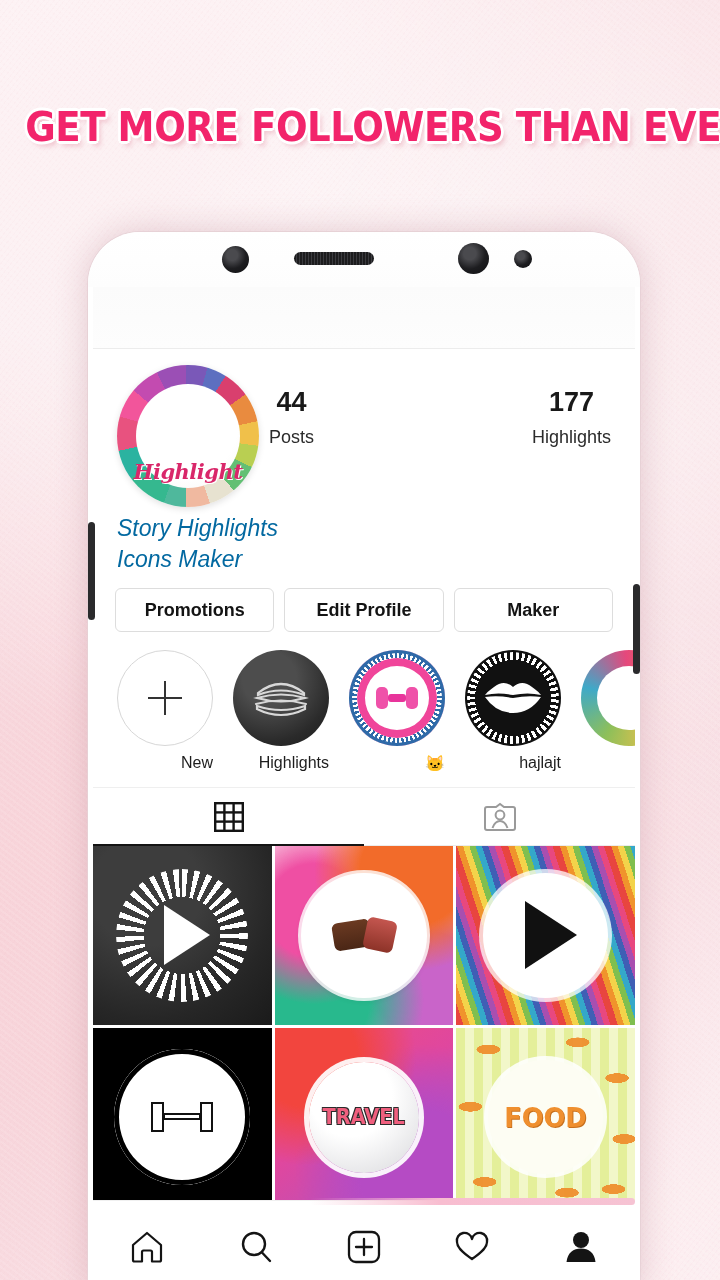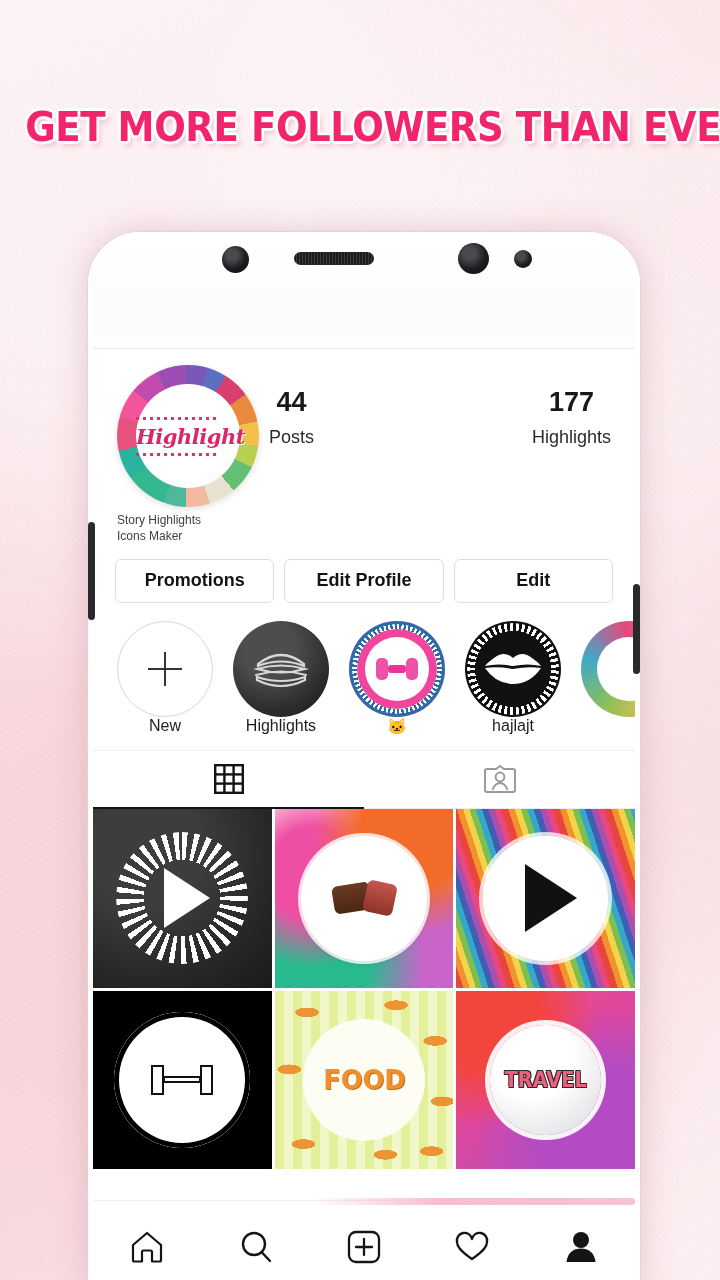--- a/index.html
+++ b/index.html
@@ -97,57 +97,57 @@
         #7a58b8 158deg 176deg, #5d6fc0 176deg 192deg, #d93f6e 192deg 214deg,
         #e98b3f 214deg 238deg, #f0c04a 238deg 258deg, #b9cf52 258deg 276deg,
         #63bf74 276deg 300deg, #e7e2d0 300deg 322deg, #f0b9a0 322deg 342deg,
         #4fb89c 342deg 360deg);
     display:flex; align-items:center; justify-content:center;
     box-shadow:0 2px 7px rgba(0,0,0,.12);
   }
   #avatar-inner {
     width:104px; height:104px; border-radius:50%;
     background:radial-gradient(circle at 45% 38%,#ffffff 0 64%,#f6f5f3 100%);
-    display:flex; flex-direction:column; align-items:flex-start; justify-content:center;
+    display:flex; align-items:flex-end; justify-content:center;
     position:relative;
   }
   .dotline { width:84px; height:3px;
     background:repeating-linear-gradient(90deg,#e0316c 0 3px,transparent 3px 7px); }
   #avatar-script {
     font-family:"DejaVu Serif", serif;
     font-style:italic; font-weight:bold;
     font-size:21px; color:#d9276a;
     margin:4px 0; letter-spacing:-.5px;
     text-shadow:1px 1px 0 #ffffff;
   }
   #stats { flex:1; display:flex; justify-content:space-between; padding:22px 0 0 10px; }
   .stat { text-align:center; }
   .stat-num   { font-size:27px; font-weight:bold; color:#191919; line-height:1.15; }
   .stat-label { font-size:18px; color:#2b2b2b; margin-top:9px; }
 
-  #bio { padding:6px 24px 0 24px; font-size:12px; line-height:1.33; color:#404040; }
+  #bio { padding:6px 24px 0 24px; font-size:23px; line-height:1.33; color:#0369a1;font-style:italic; }
 
   
   #action-row { display:flex; gap:10px; padding:14px 22px 0 22px; }
   .action-btn {
     flex:1; height:44px; border:1px solid #dddddd; border-radius:6px;
     background:#ffffff; display:flex; align-items:center; justify-content:center;
     font-size:18px; font-weight:bold; color:#141414;
   }
 
   
   #highlights-row {
     display:flex; gap:20px; padding:18px 24px 14px 24px;
     border-bottom:1px solid #efefef; overflow:hidden;
   }
   .hl-item { flex:0 0 96px; text-align:center; }
   .hl-circle { width:96px; height:96px; border-radius:50%; position:relative;
                display:flex; align-items:center; justify-content:center; overflow:hidden; }
-  .hl-label { font-size:16px; color:#1d1d1d; white-space:nowrap;
-              overflow:hidden; text-overflow:ellipsis; }
+  .hl-label { margin-top:8px; font-size:16px; color:#1d1d1d; white-space:nowrap;
+              overflow:hidden; text-overflow:ellipsis;text-align:right; }
   #hl-new-circle { border:1px solid #d7d7d7; background:#fff; }
   #hl-new-circle .plus { width:34px; height:34px; position:relative; }
   #hl-new-circle .plus:before,#hl-new-circle .plus:after{
     content:""; position:absolute; background:#333; }
   #hl-new-circle .plus:before{ left:16px; top:0; width:2px; height:34px; }
   #hl-new-circle .plus:after { top:16px; left:0; height:2px; width:34px; }
 
   #hl-burger-circle{
     background:radial-gradient(circle at 38% 30%,#4d4d4d 0 30%,#2a2a2a 70%,#1b1b1b 100%); }
   #hl-gym-circle{
@@ -319,21 +319,21 @@
     </div>
 
     <div id="bio">
       <div>Story Highlights</div>
       <div>Icons Maker</div>
     </div>
 
     <div id="action-row">
       <div class="action-btn">Promotions</div>
       <div class="action-btn">Edit Profile</div>
-      <div class="action-btn">Edit</div>
+      <div class="action-btn">Maker</div>
     </div>
 
     <div id="highlights-row">
 
       <div class="hl-item">
         <div class="hl-circle" id="hl-new-circle">
           <div class="plus"></div>
         </div>
         <div class="hl-label">New</div>
       </div>
@@ -430,31 +430,31 @@
             <div class="dumbbell">
               <div class="w1"></div>
                 <div class="bar"></div>
                 <div class="w2"></div>
             </div>
           </div>
         </div>
       </div>
 
       <div class="cell">
+        <div class="art art-travel">
+          <div class="travel-disc">
+            <span class="travel-text">TRAVEL</span>
+          </div>
+        </div>
+      </div>
+
+      <div class="cell">
         <div class="art art-food">
           <div class="food-disc">
             <span class="food-text">FOOD</span>
-          </div>
-        </div>
-      </div>
-
-      <div class="cell">
-        <div class="art art-travel">
-          <div class="travel-disc">
-            <span class="travel-text">TRAVEL</span>
           </div>
         </div>
       </div>
     </div>
 
     <div id="bottom-nav">
       <div class="nav-item">
         <svg width="36" height="36" viewBox="0 0 36 36" aria-hidden="true">
           <path d="M4 16 L18 4 L32 16 V31 a1.5 1.5 0 0 1 -1.5 1.5 H23 V23 a1.5 1.5 0 0 0 -1.5 -1.5 h-7 A1.5 1.5 0 0 0 13 23 v9.5 H5.5 A1.5 1.5 0 0 1 4 31 Z" fill="none" stroke="#141414" stroke-width="2.2" stroke-linejoin="round"></path>
         </svg>

